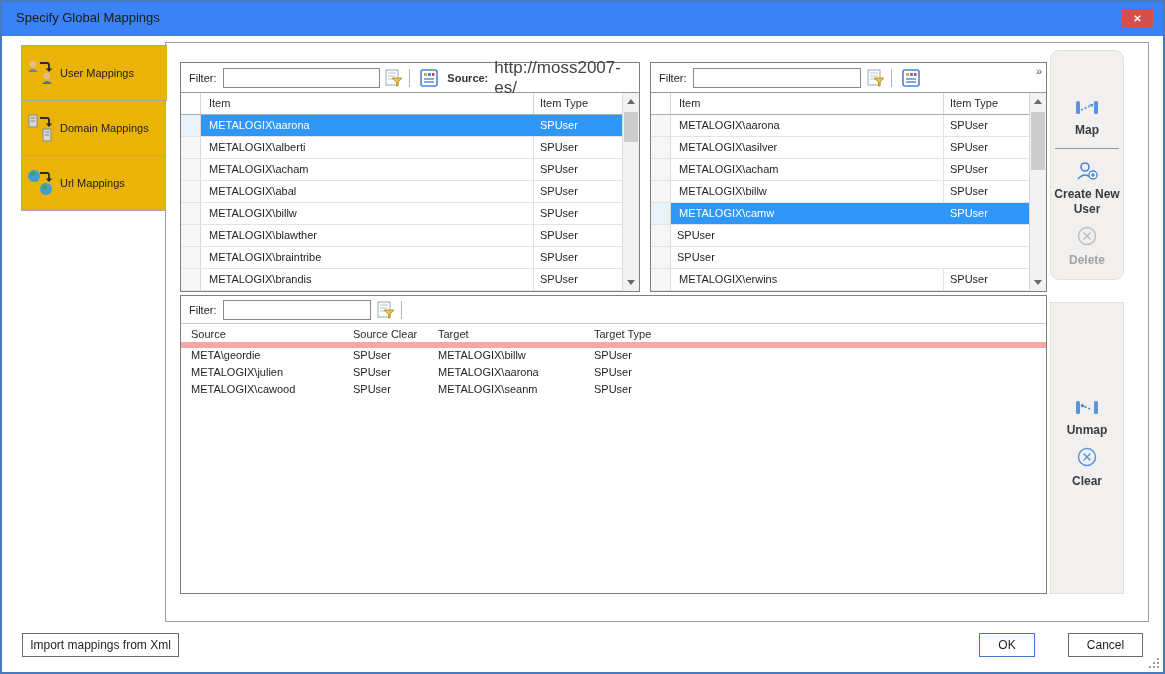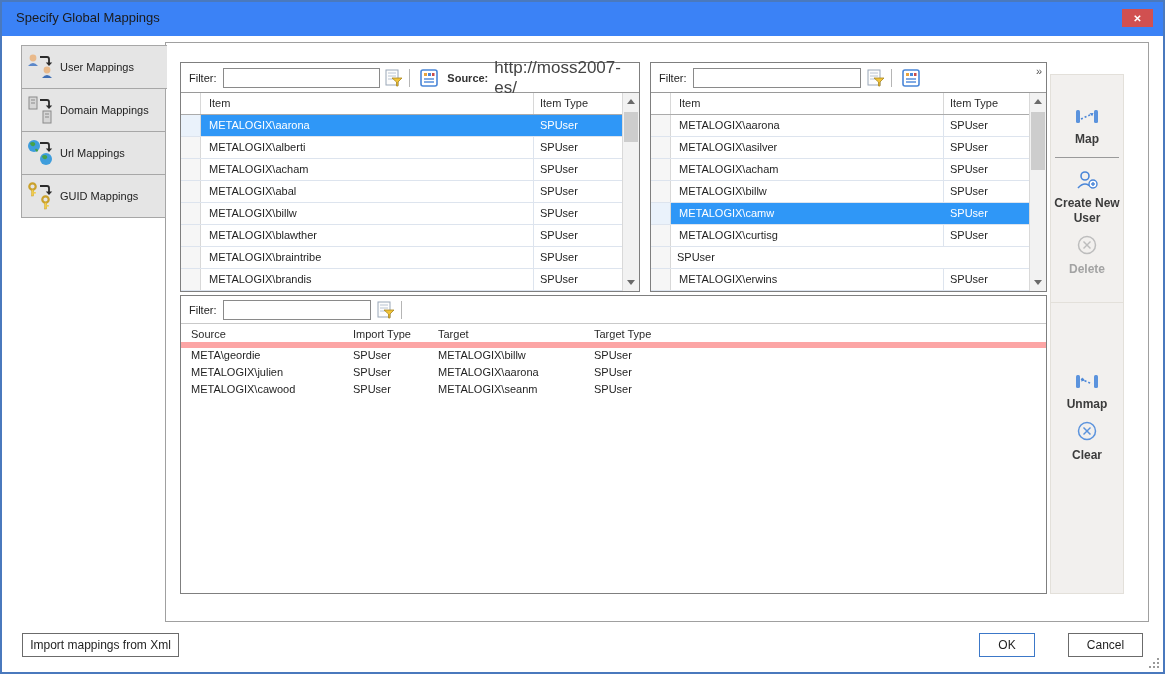--- a/index.html
+++ b/index.html
@@ -14,22 +14,22 @@
   .close-btn {
     position:absolute; top:7px; right:10px; width:31px; height:18px;
     background:#d15050; color:#fff; font-size:10px; font-weight:bold;
     display:flex; align-items:center; justify-content:center; cursor:pointer;
   }
   
   .content-frame { position:absolute; left:163px; top:40px; width:984px; height:580px; border:1px solid #a0a0a0; background:#fff; }
   
   .tabs { position:absolute; left:19px; top:44px; width:146px; }
   .tab {
-    position:relative; width:145px; height:44px; margin-top:-1px;
-    border:1px solid #a7a7a7; background:#e5e5e5;
+    position:relative; width:145px; height:56px; margin-top:-1px;
+    border:1px solid #a7a7a7; background:#eab308;
     display:flex; align-items:center; cursor:pointer;
   }
   .tab.active { width:146px; border-right:none; z-index:3; }
   .tab .ticon { width:38px; display:flex; justify-content:center; }
   .tab .tlabel { font-size:11px; color:#222; }
   
   .panel { position:absolute; border:1px solid #7f7f7f; background:#fff; }
   .panel-a { left:178px; top:60px;  width:460px; height:230px; }
   .panel-b { left:648px; top:60px;  width:397px; height:230px; }
   .panel-c { left:178px; top:293px; width:867px; height:299px; }
@@ -78,22 +78,22 @@
   .sb-thumb { position:absolute; left:1px; width:14px; background:#cdcdcd; cursor:pointer; }
   
   .map-header { position:relative; height:24px; border-bottom:6px solid #fca5a5; }
   .map-header span { position:absolute; top:4px; font-size:11px; color:#2b2b2b; cursor:pointer; }
   .mh-source { left:10px; } .mh-stype { left:172px; } .mh-target { left:257px; } .mh-ttype { left:413px; }
   .map-row { position:relative; height:17px; cursor:pointer; }
   .map-row span { position:absolute; top:1px; font-size:11px; color:#1f1f1f; white-space:nowrap; }
   .mc-source { left:10px; } .mc-stype { left:172px; } .mc-target { left:257px; } .mc-ttype { left:413px; }
   
   .action-group { position:absolute; left:1048px; width:74px; background:#f2f0ee; border:1px solid #e3e0da; text-align:center; }
-  .ag-top { top:72px; height:230px; padding-top:33px; }
-  .ag-bottom { top:300px; height:292px; padding-top:70px; }
+  .ag-top { top:48px; height:230px; padding-top:48px;border-radius:9px; }
+  .ag-bottom { top:300px; height:292px; padding-top:96px; }
   .action { margin-bottom:8px; cursor:pointer; }
   .action .alabel { font-size:12px; font-weight:600; color:#3c3c3c; line-height:15px; margin-top:2px; }
   .action.disabled .alabel { color:#a3a3a3; cursor:default; }
   .action-sep { width:64px; height:1px; background:#9a9a9a; margin:10px auto 12px auto; }
   
   .btn {
     position:absolute; height:24px; background:#fff; border:1px solid #6b6b6b;
     font-size:12px; color:#1f1f1f; display:flex; align-items:center; justify-content:center; cursor:pointer;
   }
   .btn-import { left:20px; top:631px; width:157px; }
@@ -149,35 +149,20 @@
           <path d="M14 5 h7 q2 0 2 2 v4" fill="none" stroke="#2b2b2b" stroke-width="1.8"></path>
           <polygon points="23,14 19.8,10.5 26.2,10.5" fill="#2b2b2b"></polygon>
           <circle cx="8" cy="8" r="6" fill="#3e9ddc"></circle>
           <path d="M4 5 q3 -2 5 0 q1 2 -1 3 q-3 1 -4 -3z" fill="#46a24a"></path>
           <path d="M9 11 q3 -1 3 2 q-2 2 -3 -2z" fill="#46a24a"></path>
           <circle cx="20" cy="21" r="6" fill="#3e9ddc"></circle>
           <path d="M16 18 q3 -2 5 0 q1 2 -1 3 q-3 1 -4 -3z" fill="#46a24a"></path>
         </svg>
       </span>
       <span class="tlabel">Url Mappings</span>
-    </div>
-    <div class="tab">
-      <span class="ticon">
-        <svg width="30" height="30" viewBox="0 0 30 30">
-          <path d="M14 5 h7 q2 0 2 2 v4" fill="none" stroke="#2b2b2b" stroke-width="1.8"></path>
-          <polygon points="23,14 19.8,10.5 26.2,10.5" fill="#2b2b2b"></polygon>
-          <circle cx="6.5" cy="5.5" r="3.2" fill="none" stroke="#caa12c" stroke-width="2.2"></circle>
-          <rect x="5.6" y="8.5" width="2" height="6.5" fill="#f2cd4a" stroke="#caa12c" stroke-width="0.5"></rect>
-          <rect x="7.4" y="11" width="2.4" height="1.6" fill="#f2cd4a"></rect>
-          <circle cx="19.5" cy="18.5" r="3.2" fill="none" stroke="#caa12c" stroke-width="2.2"></circle>
-          <rect x="18.6" y="21.5" width="2" height="6.5" fill="#f2cd4a" stroke="#caa12c" stroke-width="0.5"></rect>
-          <rect x="20.4" y="24" width="2.4" height="1.6" fill="#f2cd4a"></rect>
-        </svg>
-      </span>
-      <span class="tlabel">GUID Mappings</span>
     </div>
   </div>
 
   <div class="panel panel-a">
     <div class="filter-row">
       <span class="lbl">Filter:</span>
       <input class="filter-input" value="" style="">
       <span class="tool-btn">
         <svg width="18" height="18" viewBox="0 0 18 18">
           <rect x="1" y="1" width="12" height="15" fill="#fdfdfd" stroke="#9aa7b8"></rect>
@@ -317,21 +302,20 @@
               <div class="cell cell-item">METALOGIX\billw</div>
               <div class="cell cell-type">SPUser</div>
             </div>
             <div class="grid-row selected">
               <div class="row-selector"></div>
               <div class="cell cell-item">METALOGIX\camw</div>
               <div class="cell cell-type">SPUser</div>
             </div>
             <div class="grid-row">
               <div class="row-selector"></div>
-              <div class="cell cell-item">METALOGIX\curtisg</div>
               <div class="cell cell-type">SPUser</div>
             </div>
             <div class="grid-row">
               <div class="row-selector"></div>
               <div class="cell cell-type">SPUser</div>
             </div>
             <div class="grid-row">
               <div class="row-selector"></div>
               <div class="cell cell-item">METALOGIX\erwins</div>
               <div class="cell cell-type">SPUser</div>
@@ -360,21 +344,21 @@
           <line x1="3" y1="4" x2="11" y2="4" stroke="#b9c4d2"></line>
           <line x1="3" y1="7" x2="11" y2="7" stroke="#b9c4d2"></line>
           <line x1="3" y1="10" x2="8" y2="10" stroke="#b9c4d2"></line>
           <polygon points="7,9 17,9 13,13 13,17 11.5,17 11.5,13" fill="#f2c438" stroke="#a8871f" stroke-width="0.8"></polygon>
         </svg>
       </span>
       <span class="vsep"></span>
     </div>
     <div class="map-header">
       <span class="mh-source">Source</span>
-      <span class="mh-stype">Import Type</span>
+      <span class="mh-stype">Source Clear</span>
       <span class="mh-target">Target</span>
       <span class="mh-ttype">Target Type</span>
     </div>
     <div class="map-body">
         <div class="map-row">
           <span class="mc-source">META\geordie</span>
           <span class="mc-stype">SPUser</span>
           <span class="mc-target">METALOGIX\billw</span>
           <span class="mc-ttype">SPUser</span>
         </div>

